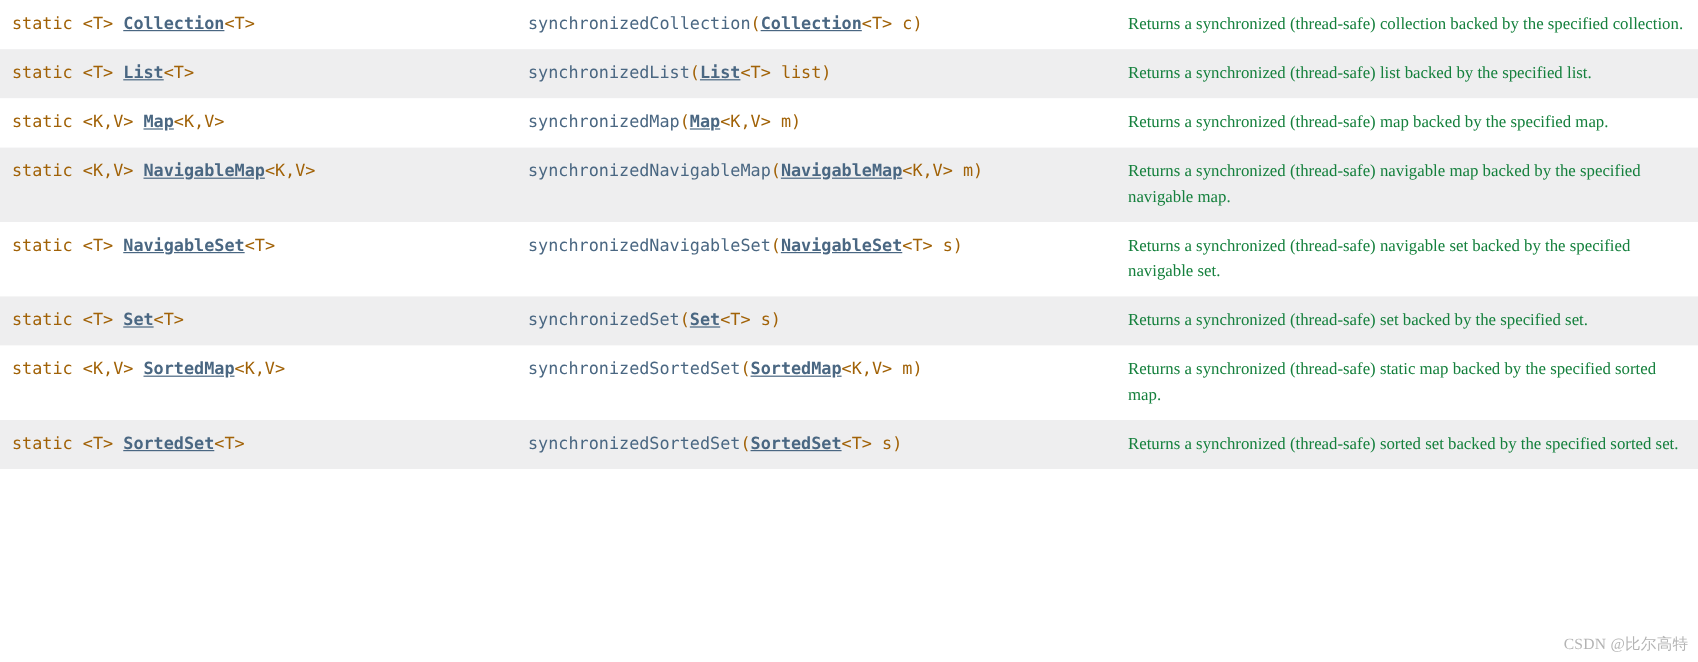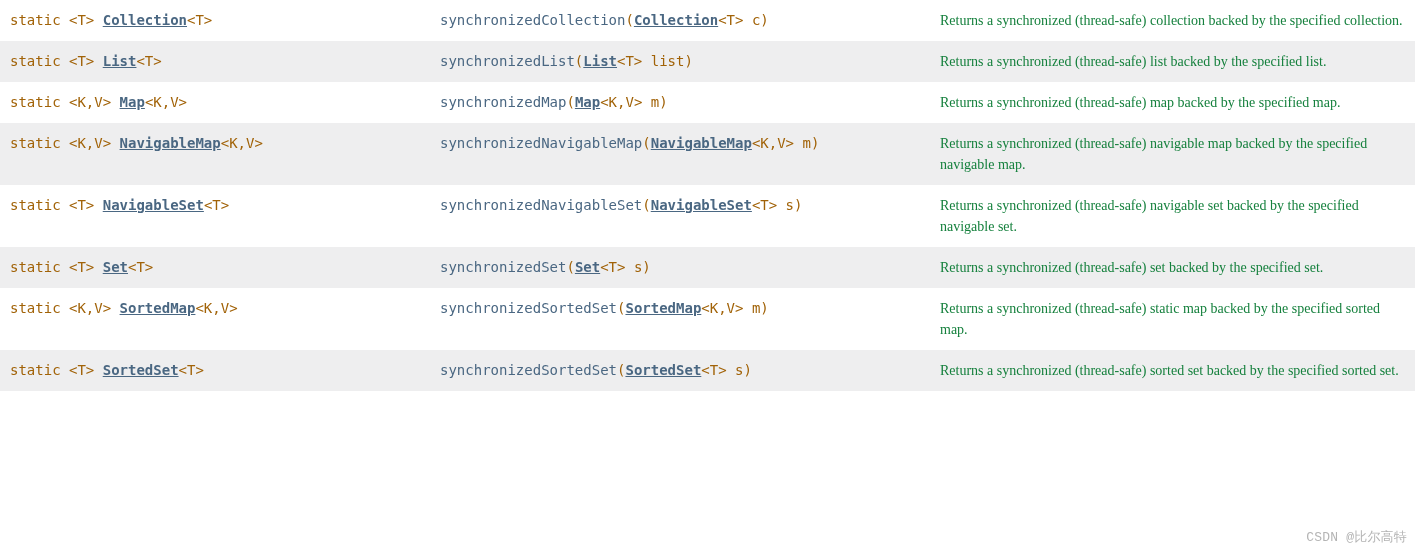--- a/index.html
+++ b/index.html
@@ -50,21 +50,21 @@
     }
     .plain {
       color: #a16207;
     }
     .watermark {
       position: fixed;
       right: 8px;
       bottom: 6px;
       font-size: 13px;
       color: #b4b4b4;
-      font-family: Liberation Mono, monospace;
+      font-family: Liberation Serif, serif;
       letter-spacing: 0.2px;
     }
   </style>
 </head>
 <body>
 
 <table>
   <tbody id="tbody">
       <tr class="odd">
         <td class="col-type"><span class="plain">static &lt;T&gt; </span><span class="type-link">Collection</span><span class="plain">&lt;T&gt;</span></td>

